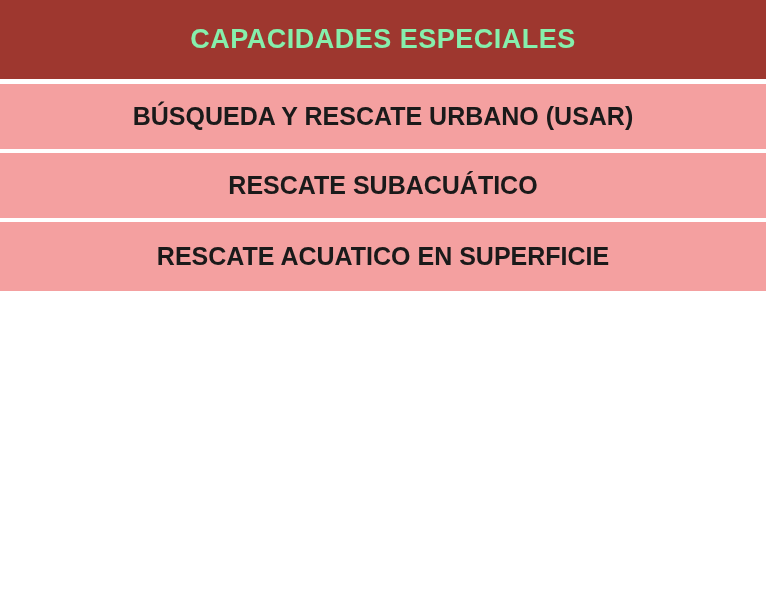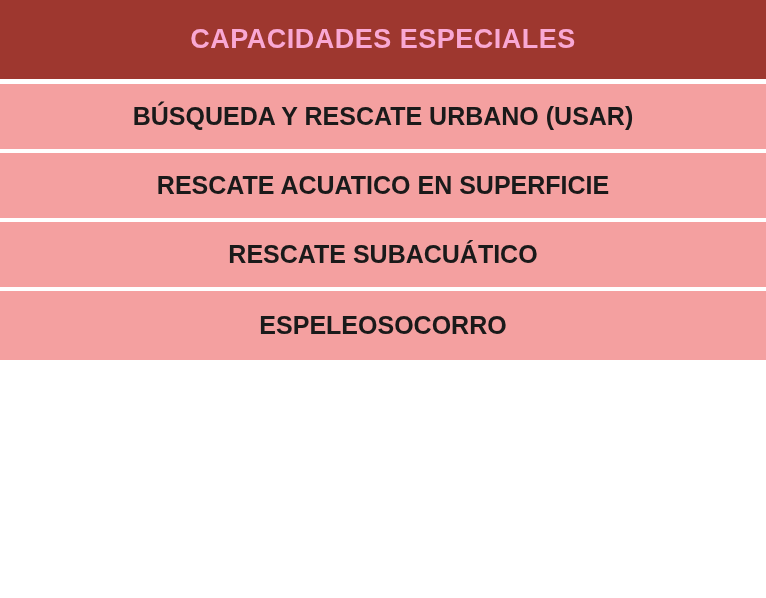--- a/index.html
+++ b/index.html
@@ -16,21 +16,21 @@
   .table {
     width: 766px;
     height: 598px;
     display: flex;
     flex-direction: column;
     background: #ffffff;
     box-sizing: border-box;
   }
   .header-row {
     background: #9e372f;
-    color: #f9a8d4;
+    color: #86efac;
     font-size: 27px;
     font-weight: bold;
     letter-spacing: 0.5px;
     display: flex;
     align-items: center;
     justify-content: center;
     text-align: center;
     height: 84px;
     flex: 0 0 84px;
     box-sizing: border-box;
@@ -61,16 +61,15 @@
   .header-row {
     border-bottom: 5px solid #ffffff;
   }
 </style>
 </head>
 <body>
 
 <div class="table">
   <div class="header-row">CAPACIDADES  ESPECIALES</div>
   <div class="row normal">BÚSQUEDA Y RESCATE URBANO  (USAR)</div>
+  <div class="row normal">RESCATE SUBACUÁTICO</div>
   <div class="row normal">RESCATE ACUATICO  EN SUPERFICIE</div>
-  <div class="row normal">RESCATE SUBACUÁTICO</div>
-  <div class="row normal">ESPELEOSOCORRO</div>
 </div>
 
 </body></html>

